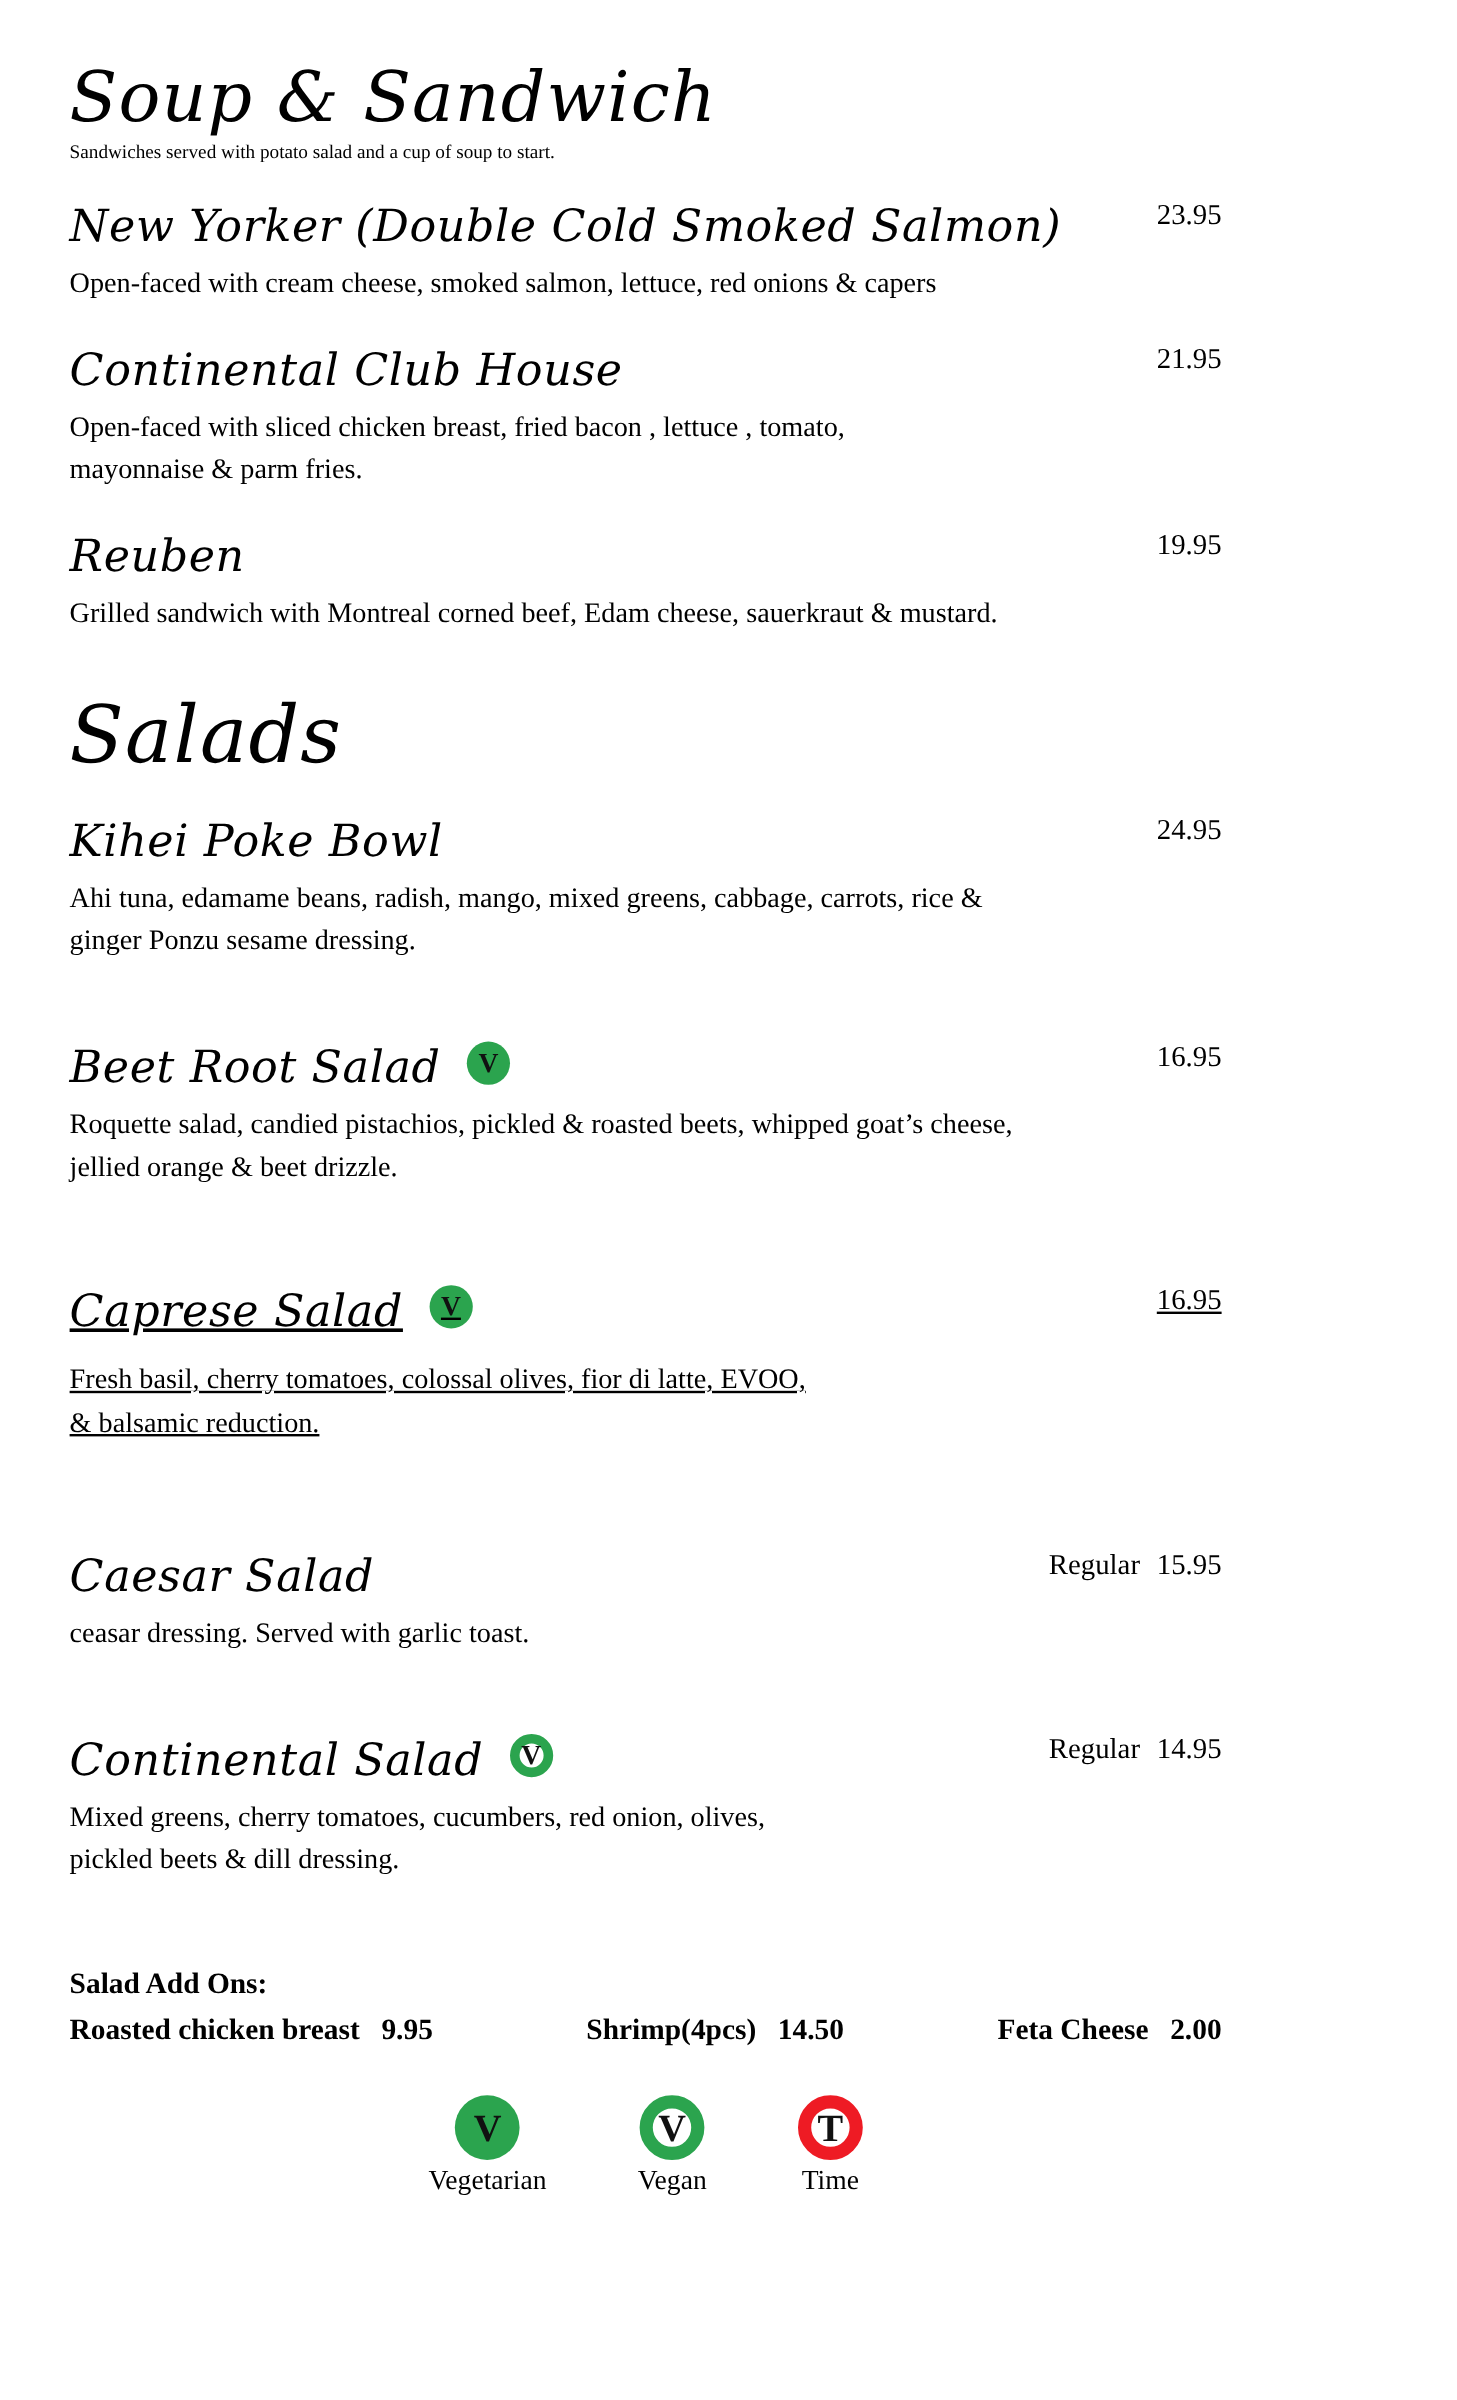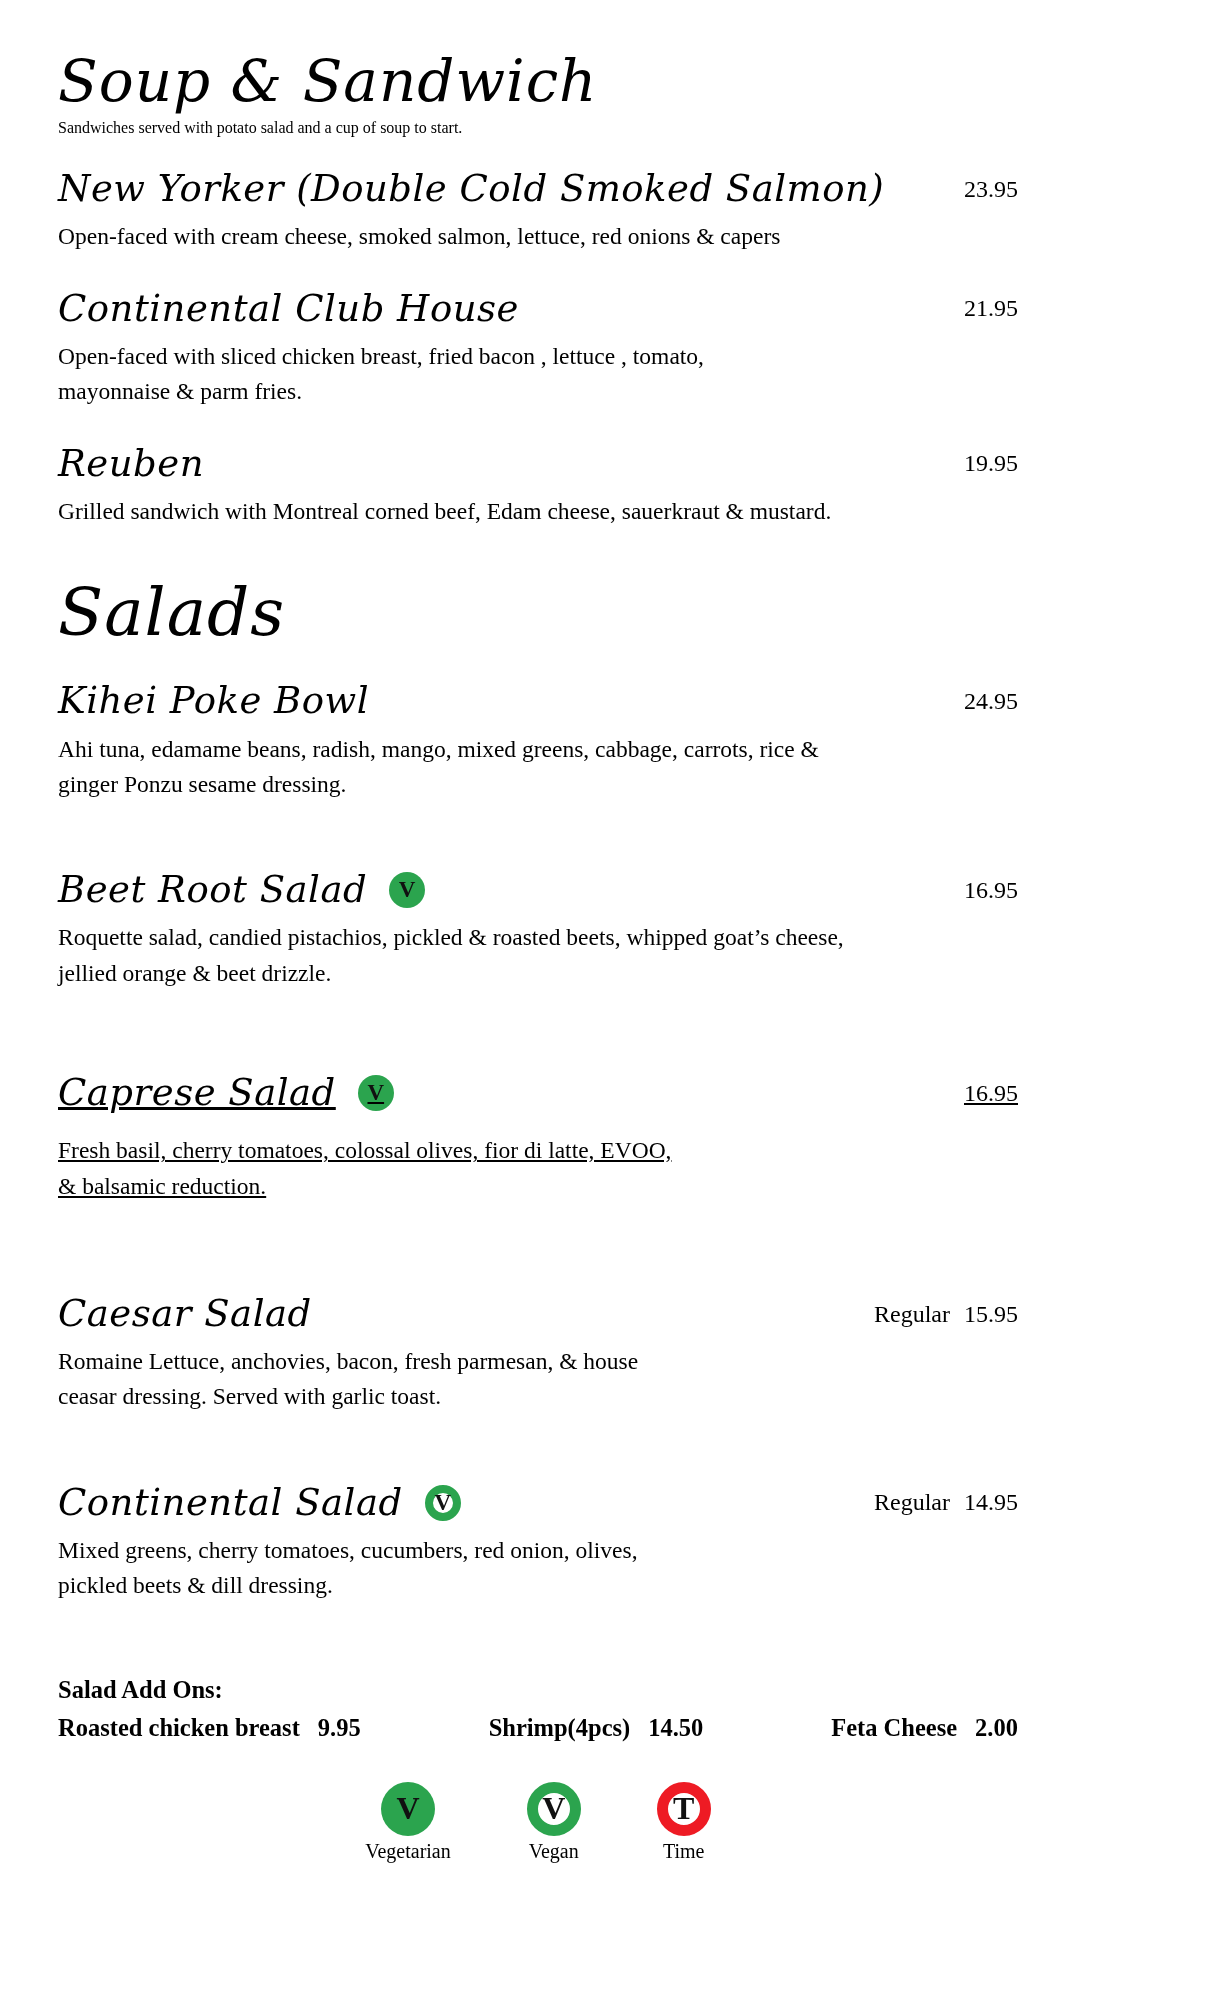--- a/index.html
+++ b/index.html
@@ -26,21 +26,20 @@
   }
   .section-note{
     font-size:16px;
     line-height:1.4;
     margin:2px 0 0 0;
   }
   .item{margin-top:32px;}
   .item.first{margin-top:28px;}
   .title-row{
     display:flex;
-    align-items:center;
   }
   .item-name{
     font-size:37px;
     line-height:1.2;
     letter-spacing:0.5px;
     white-space:nowrap;
   }
   .price-block{
     margin-left:auto;
     display:flex;
@@ -96,21 +95,21 @@
     flex-direction:column;
     align-items:center;
   }
   .legend .badge{
     width:54px;height:54px;
     font-size:32px;
   }
   .legend .badge.ring-green{border-width:11px;}
   .legend .badge.ring-red{border-width:11px;}
   .legend-label{
-    font-size:20px;
+    font-size:23px;
     margin-top:4px;
   }
   .spacer-lg{margin-top:66px;}
   .spacer-xl{margin-top:80px;text-decoration:underline;}
   .spacer-xxl{margin-top:88px;}
   .desc-gap{margin-top:18px;}
 </style>
 </head>
 <body>
 
@@ -197,21 +196,20 @@
 
   <div class="item spacer-xxl">
     <div class="title-row">
       <span class="script item-name">Caesar Salad</span>
       <span class="price-block">
         <span>Regular</span>
         <span>15.95</span>
       </span>
     </div>
     <div class="desc">
-      <div>Romaine Lettuce, anchovies, bacon, fresh parmesan, &amp; house</div>
       <div>ceasar dressing. Served with garlic toast.</div>
     </div>
   </div>
 
   <div class="item spacer-lg">
     <div class="title-row">
       <span class="script item-name">Continental Salad</span>
       <span class="badge item-badge ring-green">V</span>
       <span class="price-block">
         <span>Regular</span>

